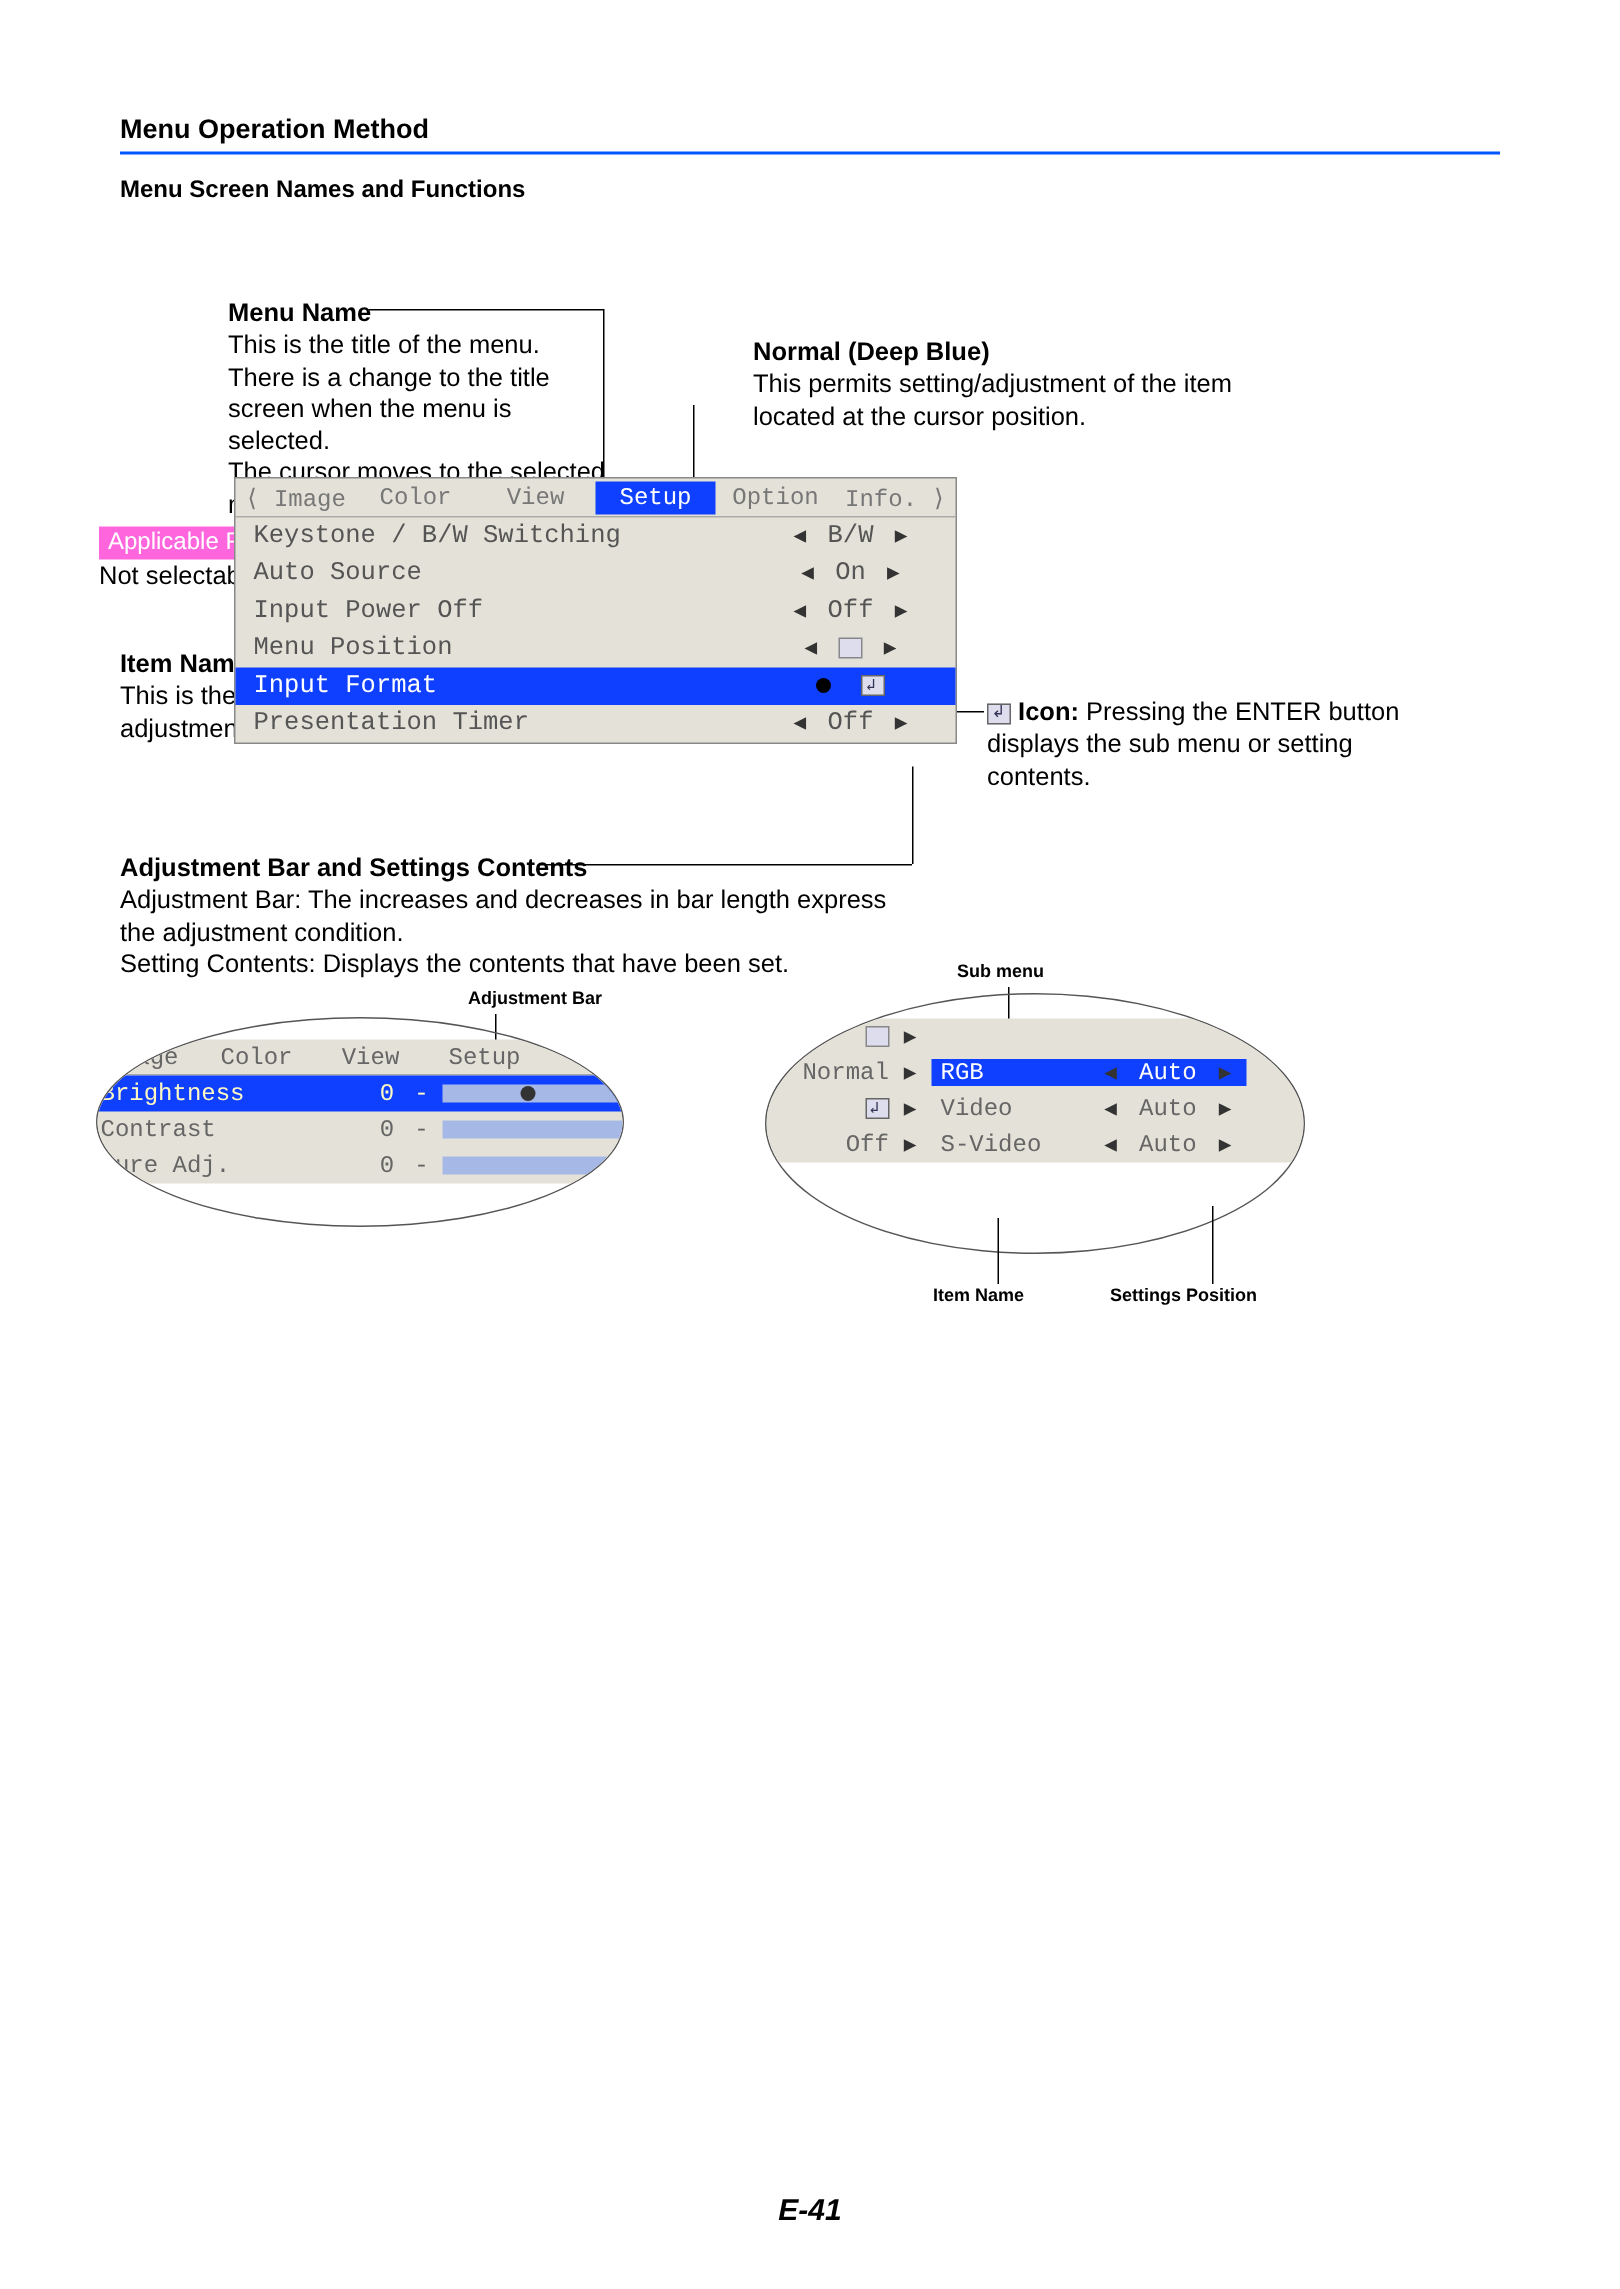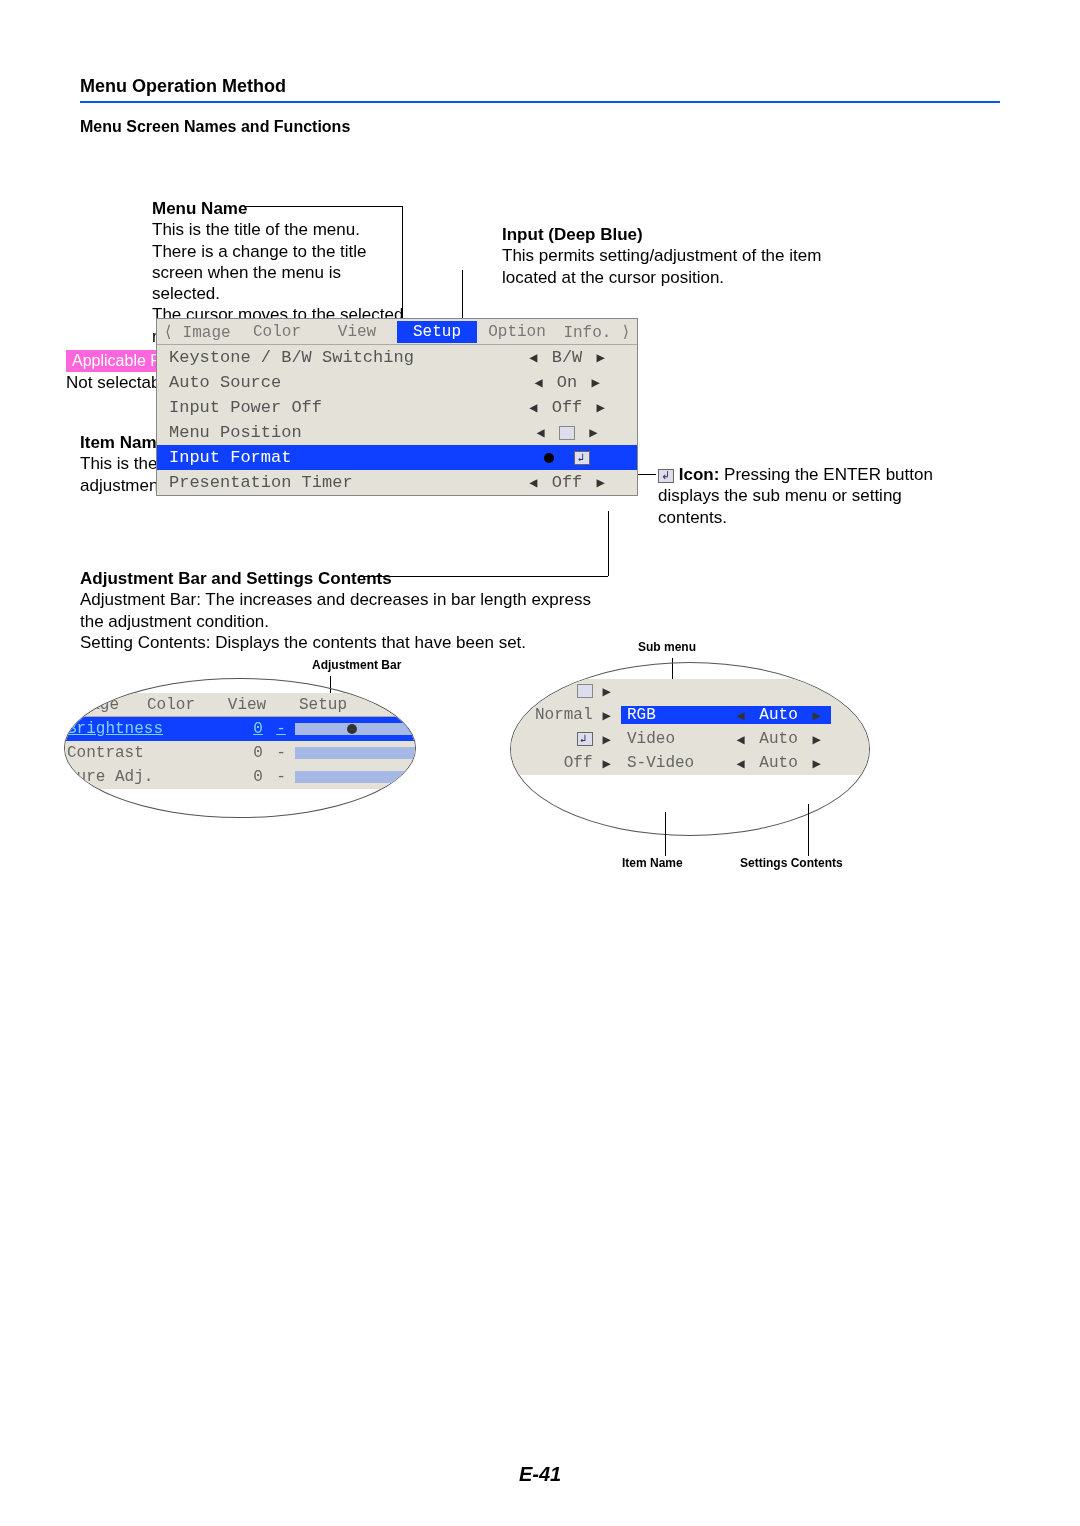--- a/index.html
+++ b/index.html
@@ -148,21 +148,21 @@
     height:24px;
     border-bottom:1px solid #aaa;
   }
   .inset-tabs .tab { flex:1; text-align:center; padding-top:3px;}
   .inset-row {
     display:flex;
     height:24px;
     align-items:center;
     padding:0 6px;
   }
-  .inset-row.highlight{ background:#1040ff; color:#7dd3fc;text-decoration:underline;}
+  .inset-row.highlight{ background:#1040ff; color:#fef9c3;}
   .inset-row .lbl{ flex:1; padding-left:4px;}
   .inset-row .num{ width:30px; text-align:center;}
   .inset-row .bar{
     width:120px; height:12px;
     background:#a6b8e6;
     position:relative;
     margin-left:6px;
   }
   .inset-row .bar .knob{
     position:absolute;
@@ -225,21 +225,21 @@
 <div class="section-title">Menu Screen Names and Functions</div>
 
 <div class="ann-block" style="left:152px;top:198px;width:260px;">
   <span class="ann-heading">Menu Name</span>
   <div style="white-space:pre-line;">This is the title of the menu.
 There is a change to the title screen when the menu is selected.
 The cursor moves to the selected menu name.</div>
 </div>
 
 <div class="ann-block" style="left:502px;top:224px;width:320px;">
-  <span class="ann-heading">Input (Deep Blue)</span>
+  <span class="ann-heading">Normal (Deep Blue)</span>
   <div>This permits setting/adjustment of the item located at the cursor position.</div>
 </div>
 
 <div class="ann-block" style="left:66px;top:350px;width:250px;">
   <span class="pink-label">Applicable Projector: U5-632</span>
   <div>Not selectable for other models.</div>
 </div>
 
 <div class="ann-block" style="left:80px;top:432px;width:200px;">
   <span class="ann-heading">Item Name</span>
@@ -385,17 +385,17 @@
         <div class="inset2-right">
           <span class="rlabel">S-Video</span>
           <span class="arrow">◀</span>
           <span class="rval">Auto</span>
           <span class="arrow">▶</span>
         </div>
       </div>
     </div>
 </div>
 <div class="small-label" style="left:622px;top:856px;font-weight:bold;">Item Name</div>
-<div class="small-label" style="left:740px;top:856px;font-weight:bold;">Settings Contents</div>
+<div class="small-label" style="left:740px;top:856px;font-weight:bold;">Settings Position</div>
 <div class="vline" style="left:665px;top:812px;height:44px;"></div>
 <div class="vline" style="left:808px;top:804px;height:52px;"></div>
 
 <div class="page-num">E-41</div>
 
 </body></html>

